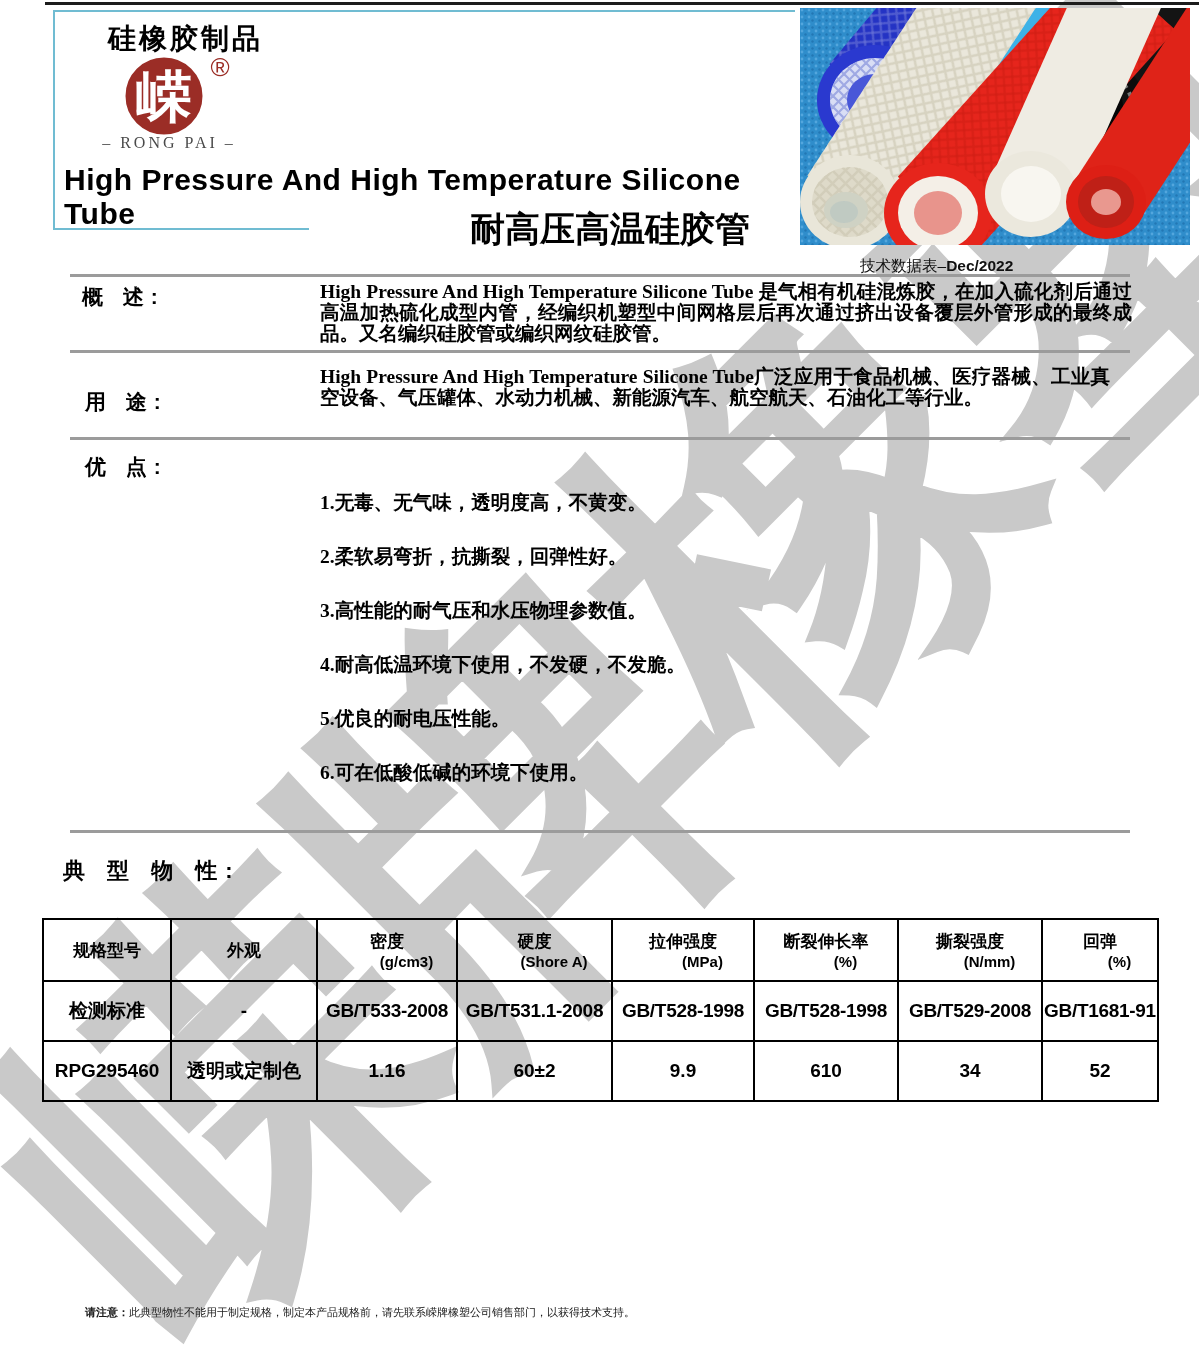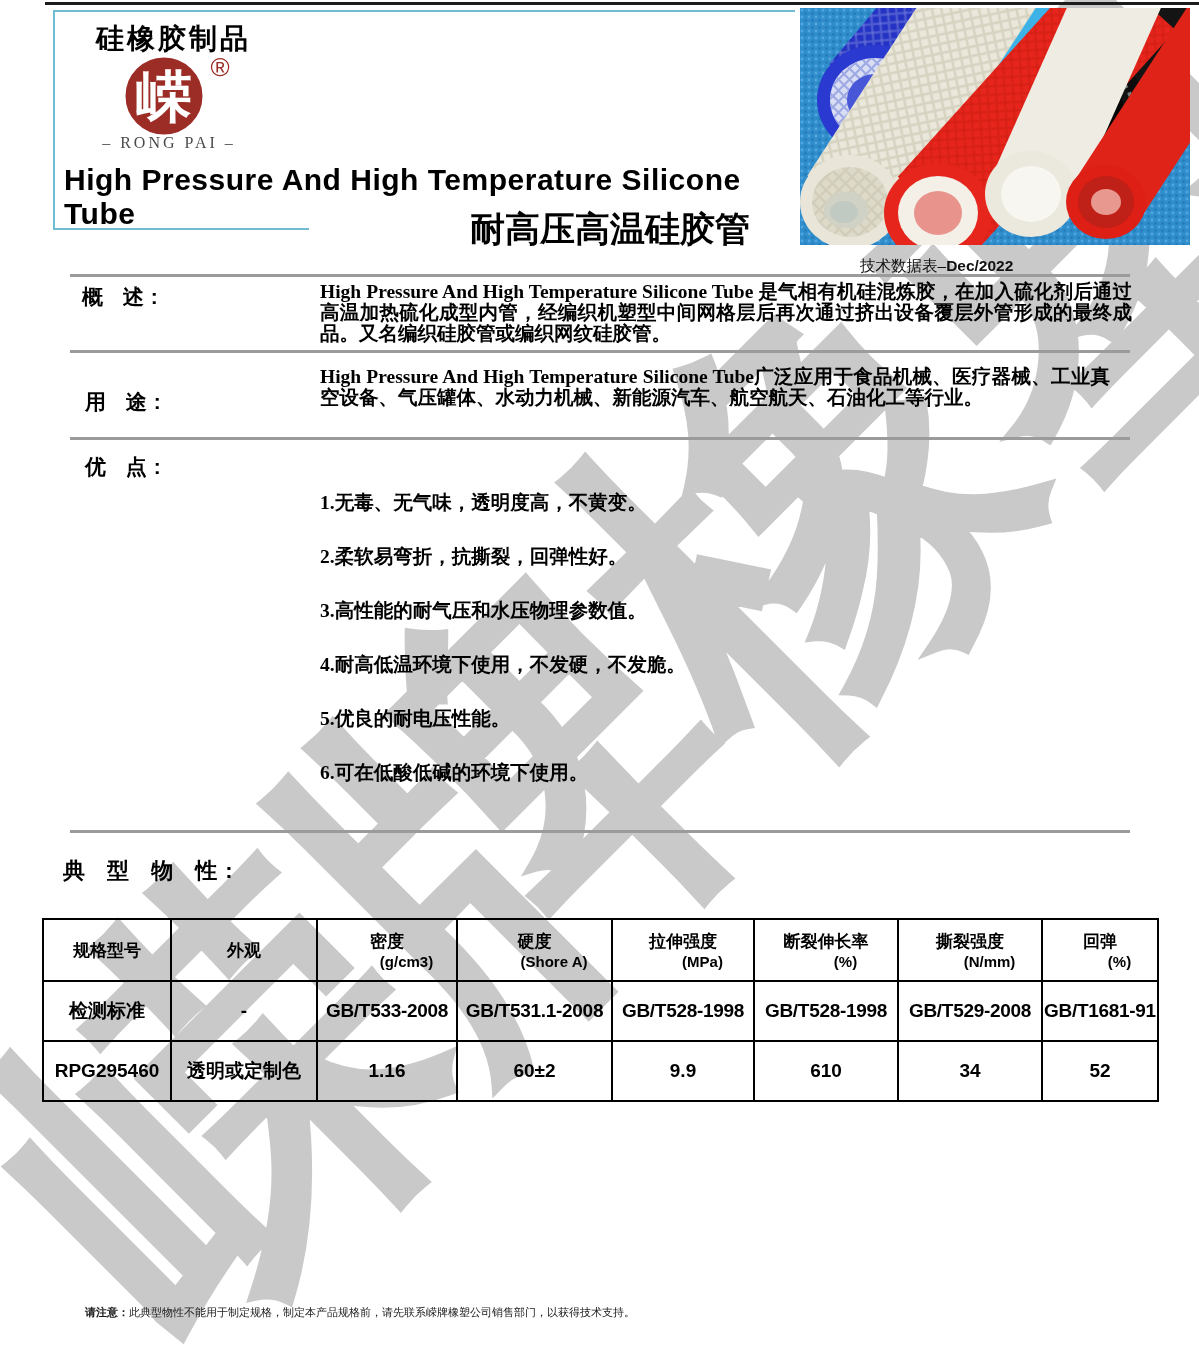--- a/index.html
+++ b/index.html
@@ -16,21 +16,21 @@
     color:#c9c9c9; letter-spacing:-12px; white-space:nowrap;
     transform:rotate(-45deg); transform-origin:0 0;
     font-family:"Liberation Sans","DejaVu Sans",sans-serif;
   }
   .content { position:absolute; inset:0; z-index:1; }
   
   .topline { position:absolute; left:45px; top:2px; width:1154px; height:3px; background:#1c1c1c; }
   .header-box { position:absolute; left:53px; top:10px; width:742px; height:218px;
     border-top:2px solid #70bcd2; border-left:2px solid #70bcd2; }
   .header-box-bottom { position:absolute; left:53px; top:228px; width:256px; height:2px; background:#70bcd2; }
-  .logo-cn { position:absolute; left:96px; top:20px; font-size:28px; font-weight:700; letter-spacing:3px; }
+  .logo-cn { position:absolute; left:108px; top:20px; font-size:28px; font-weight:700; letter-spacing:3px; }
   .logo-mark { position:absolute; left:120px; top:50px; width:130px; height:92px; }
   .logo-brand { position:absolute; left:84px; top:134px; width:170px; text-align:center;
     font-family:"Liberation Serif","DejaVu Serif",serif; font-size:16px; letter-spacing:3px; color:#4a4a4a; }
   .title-en { position:absolute; left:64px; top:163px; width:735px;
     font-size:30px; font-weight:700; letter-spacing:0.5px; }
   .title-zh { position:absolute; left:420px; top:206px; width:380px; text-align:center;
     font-size:35px; font-weight:700; }
   .photo { position:absolute; left:800px; top:8px; width:390px; height:237px; }
   .ds-label { position:absolute; left:860px; top:256px; font-size:15.5px; color:#111; }
   .ds-label b { font-weight:700; }

